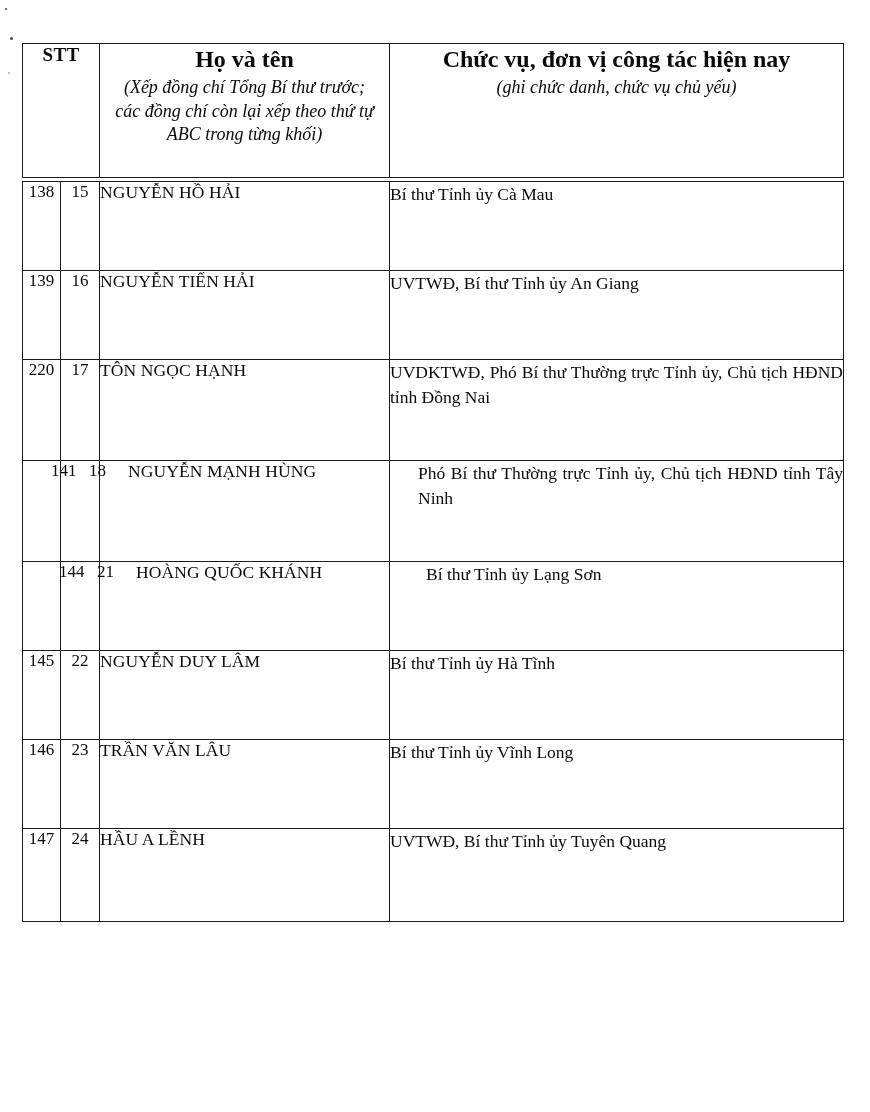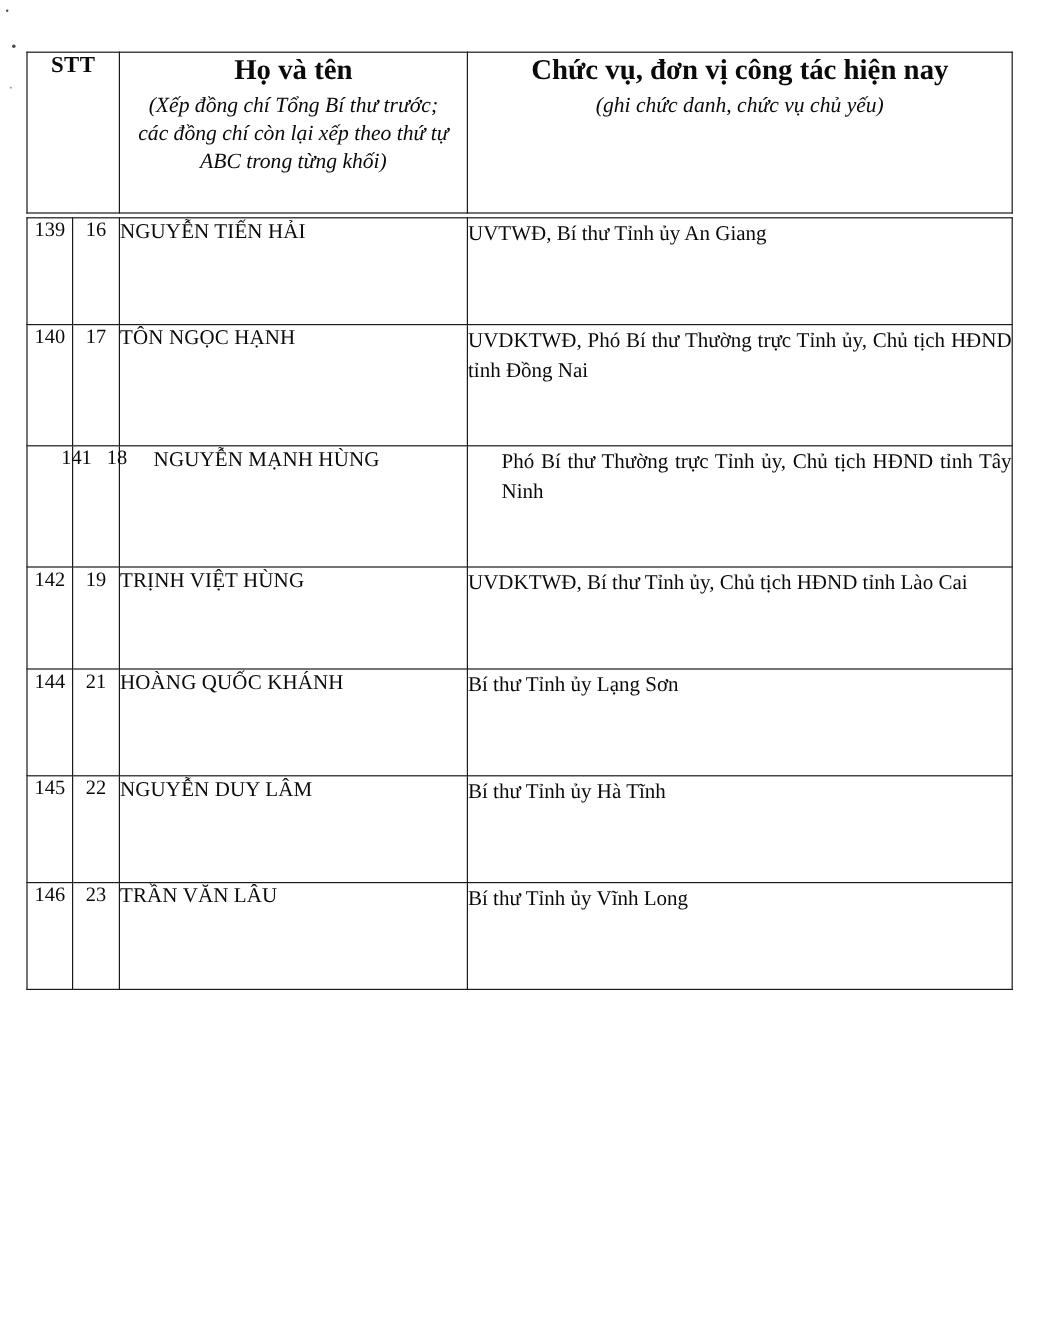--- a/index.html
+++ b/index.html
@@ -108,21 +108,21 @@
     text-align-last: justify;
   }
 
   
   tr.r-0 td { height: 88px; }
   tr.r-1 td { height: 88px; }
   tr.r-2 td { height: 100px; }
   tr.r-3 td { height: 100px; padding-left: 28px; }
   tr.r-4 td { height: 84px; }
   tr.r-5 td { height: 84px; }
-  tr.r-6 td { height: 88px; }
+  tr.r-6 td { height: 88px; padding-left: 36px; }
   tr.r-7 td { height: 88px; }
   tr.r-8 td { height: 88px; }
   tr.r-9 td { height: 92px; }
 </style>
 </head>
 <body>
 
 <div class="speck speck-a"></div>
 <div class="speck speck-b"></div>
 <div class="speck speck-c"></div>
@@ -157,57 +157,57 @@
 
   <table class="doc body-table">
     <colgroup>
       <col class="c-stt">
         <col class="c-sub">
         <col class="c-name">
         <col class="c-role">
     </colgroup>
     <tbody>
 
+      <tr class="r-0">
+        <td class="cell-stt">138</td>
+        <td class="cell-sub">15</td>
+        <td class="cell-name">NGUYỄN HỒ HẢI</td>
+        <td class="cell-role">
+          <span class="rl">Bí thư Tỉnh ủy Cà Mau</span>
+        </td>
+      </tr>
 
       <tr class="r-1">
         <td class="cell-stt">139</td>
         <td class="cell-sub">16</td>
         <td class="cell-name">NGUYỄN TIẾN HẢI</td>
         <td class="cell-role">
           <span class="rl">UVTWĐ, Bí thư Tỉnh ủy An Giang</span>
         </td>
       </tr>
 
       <tr class="r-2">
-        <td class="cell-stt">140</td>
+        <td class="cell-stt">220</td>
         <td class="cell-sub">17</td>
         <td class="cell-name">TÔN NGỌC HẠNH</td>
         <td class="cell-role">
           <span class="rl-just">UVDKTWĐ, Phó Bí thư Thường trực Tỉnh ủy, Chủ tịch HĐND</span>
           <span class="rl">tỉnh Đồng Nai</span>
         </td>
       </tr>
 
       <tr class="r-3">
         <td class="cell-stt">141</td>
         <td class="cell-sub">18</td>
         <td class="cell-name">NGUYỄN MẠNH HÙNG</td>
         <td class="cell-role">
           <span class="rl">Phó Bí thư Thường trực Tỉnh ủy, Chủ tịch HĐND tỉnh Tây Ninh</span>
         </td>
       </tr>
 
-      <tr class="r-4">
-        <td class="cell-stt">142</td>
-        <td class="cell-sub">19</td>
-        <td class="cell-name">TRỊNH VIỆT HÙNG</td>
-        <td class="cell-role">
-          <span class="rl">UVDKTWĐ, Bí thư Tỉnh ủy, Chủ tịch HĐND tỉnh Lào Cai</span>
-        </td>
-      </tr>
 
 
       <tr class="r-6">
         <td class="cell-stt">144</td>
         <td class="cell-sub">21</td>
         <td class="cell-name">HOÀNG QUỐC KHÁNH</td>
         <td class="cell-role">
           <span class="rl">Bí thư Tỉnh ủy Lạng Sơn</span>
         </td>
       </tr>
@@ -223,17 +223,25 @@
 
       <tr class="r-8">
         <td class="cell-stt">146</td>
         <td class="cell-sub">23</td>
         <td class="cell-name">TRẦN VĂN LÂU</td>
         <td class="cell-role">
           <span class="rl">Bí thư Tỉnh ủy Vĩnh Long</span>
         </td>
       </tr>
 
+      <tr class="r-9">
+        <td class="cell-stt">147</td>
+        <td class="cell-sub">24</td>
+        <td class="cell-name">HẦU A LỀNH</td>
+        <td class="cell-role">
+          <span class="rl">UVTWĐ, Bí thư Tỉnh ủy Tuyên Quang</span>
+        </td>
+      </tr>
 
     </tbody>
   </table>
 
 </div>
 
 </body></html>

